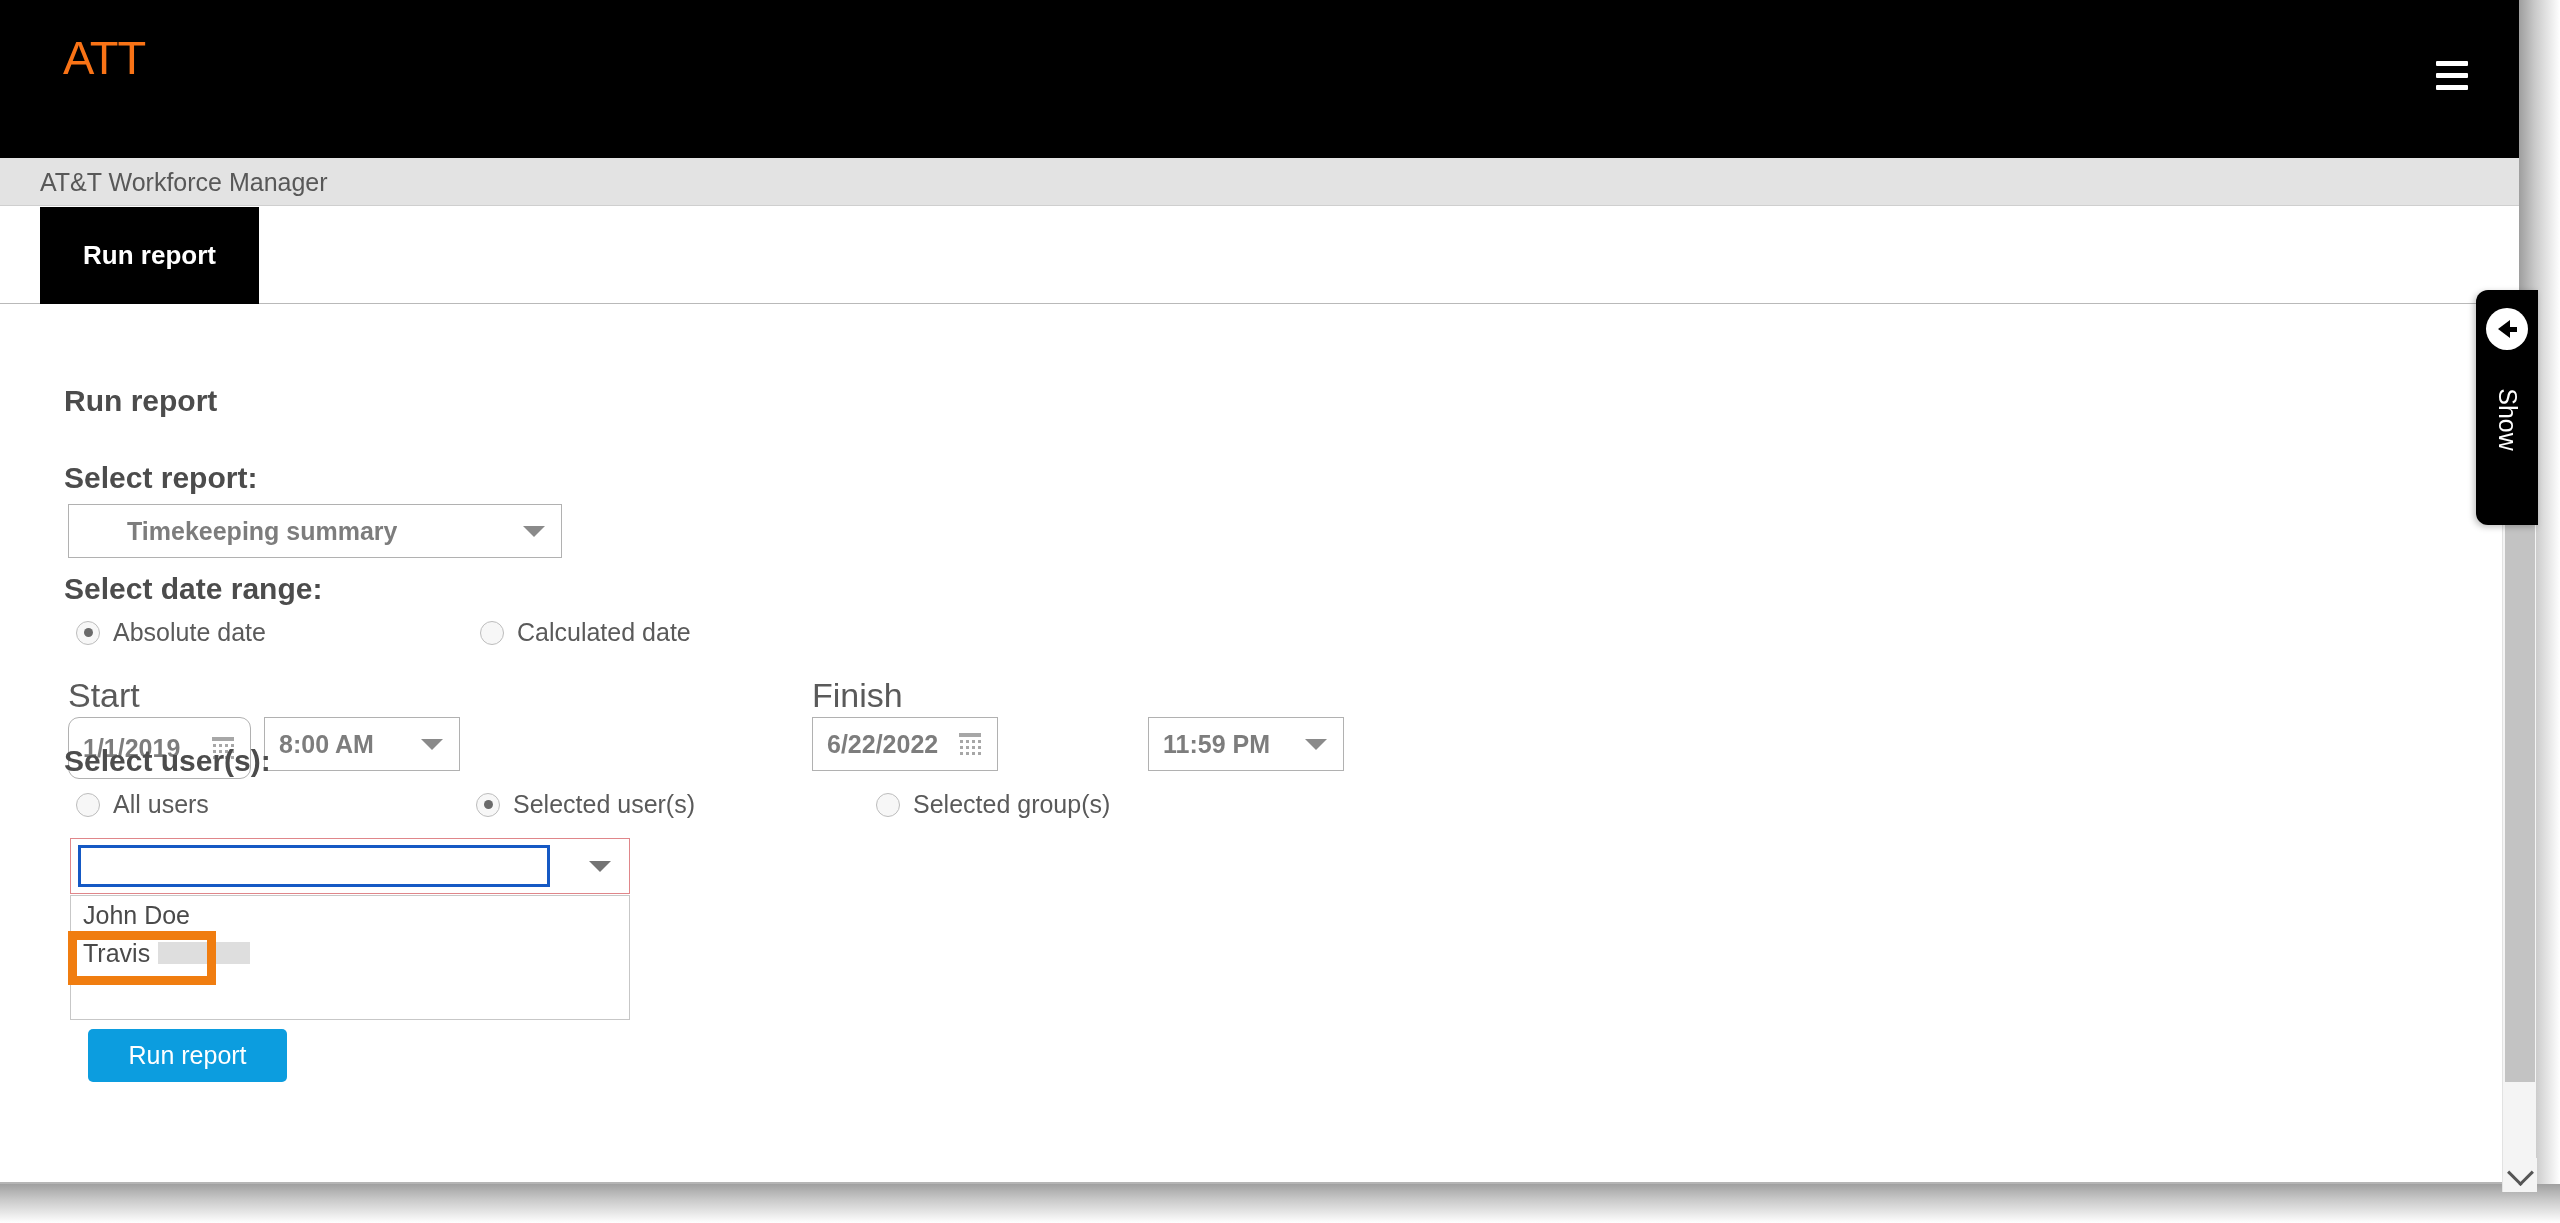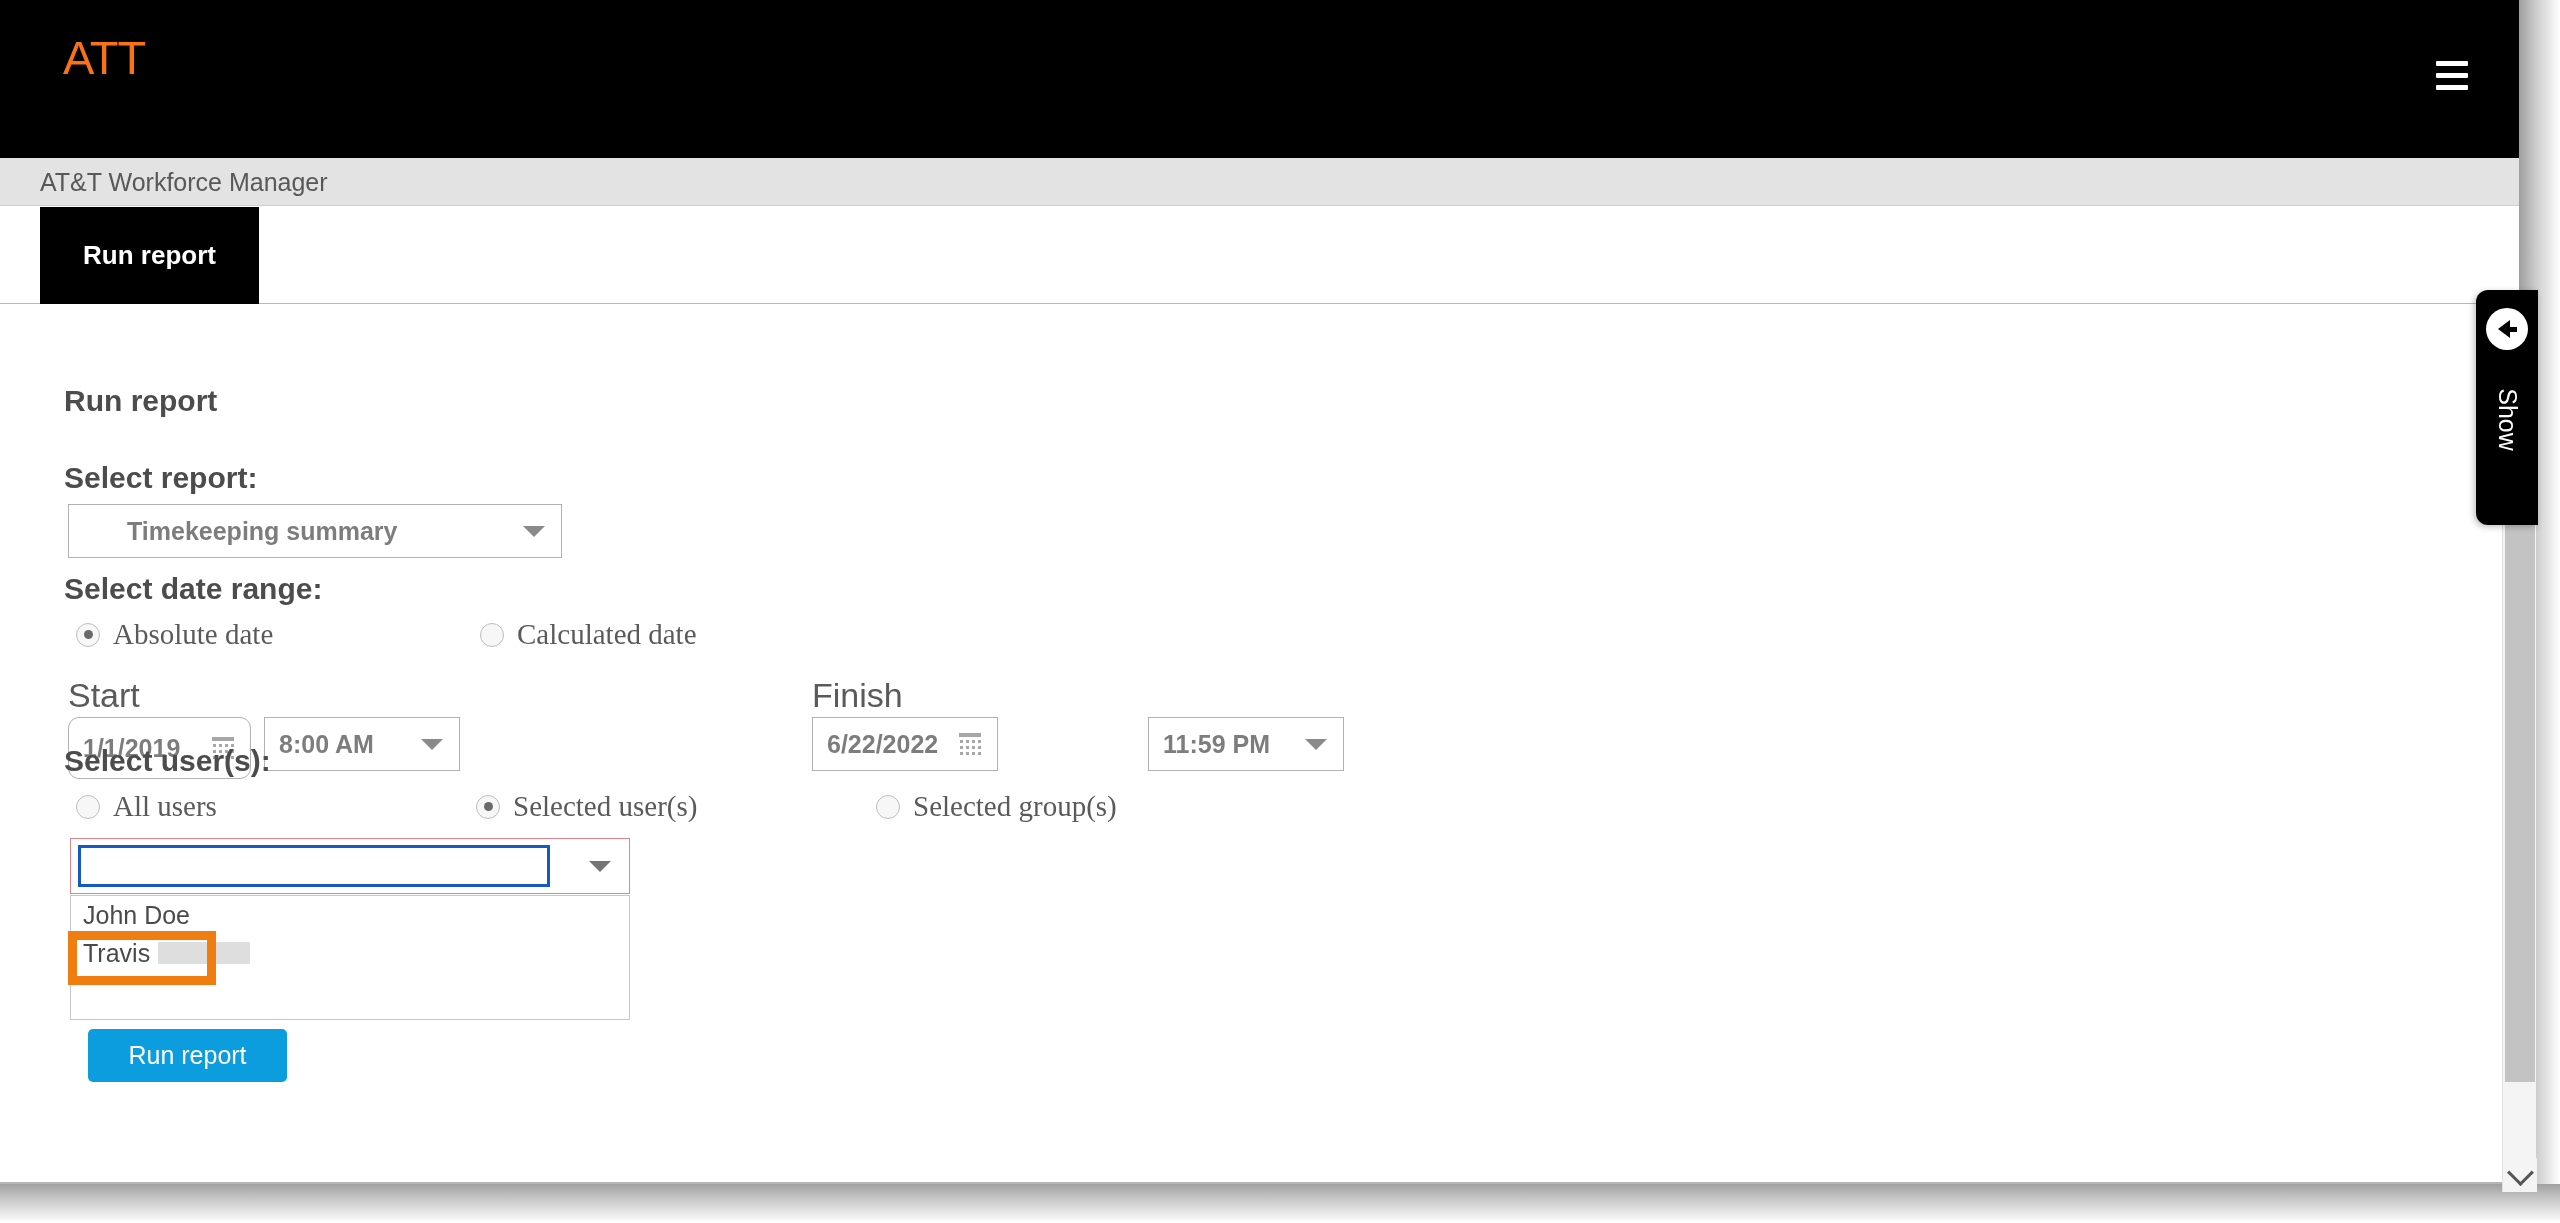--- a/index.html
+++ b/index.html
@@ -232,23 +232,22 @@
     top: 50%;
     width: 9px;
     height: 9px;
     margin-left: -4.5px;
     margin-top: -4.5px;
     border-radius: 50%;
     background: #6a6a6a;
   }
   .radio-text {
     margin-left: 13px;
-    font-size: 29px;
+    font-size: 25px;
     color: #5a5a5a;
-    font-family: Liberation Serif, serif;
   }
 
   #radio-absolute-date  { left: 76px;  top: 314px; }
   #radio-calculated-date{ left: 480px; top: 314px; }
 
   
   #label-start  { left: 68px;  top: 372px; }
   #label-finish { left: 812px; top: 372px; }
 
   .date-input {

